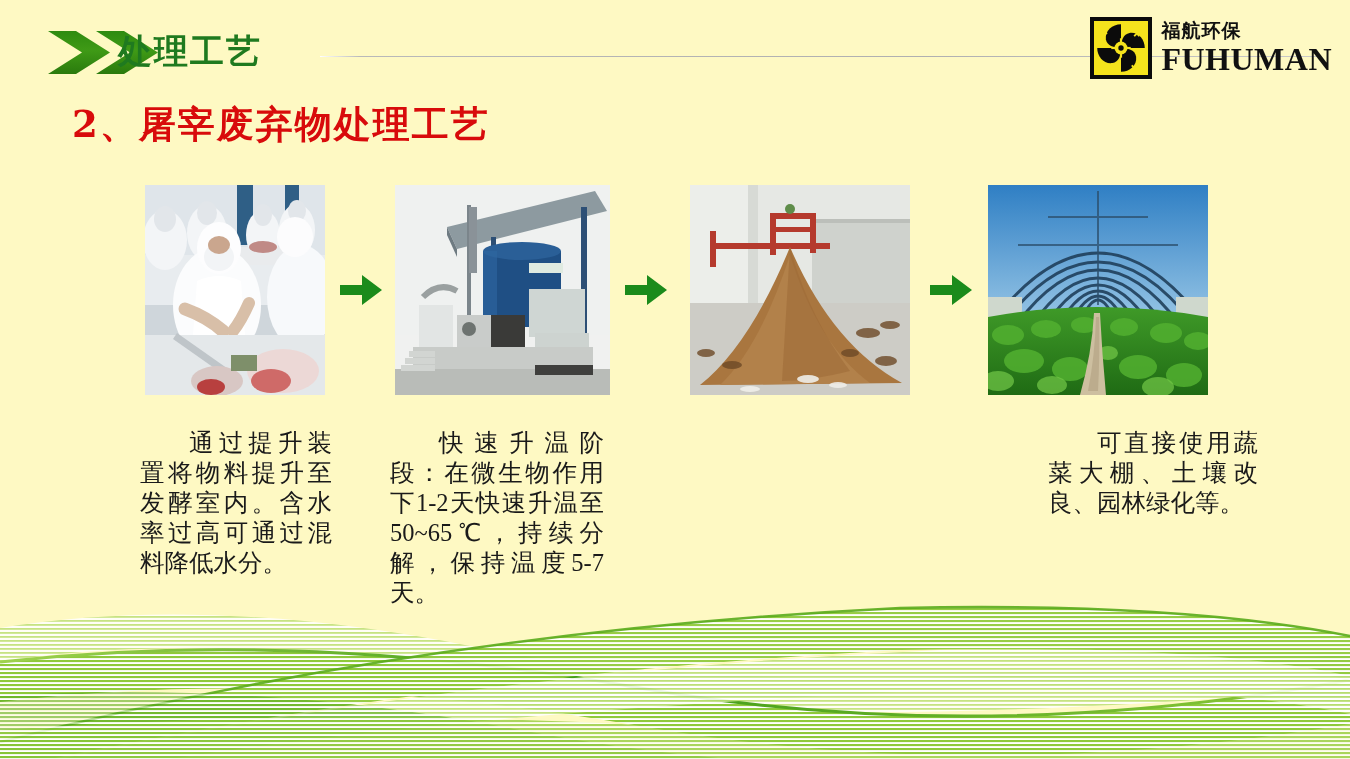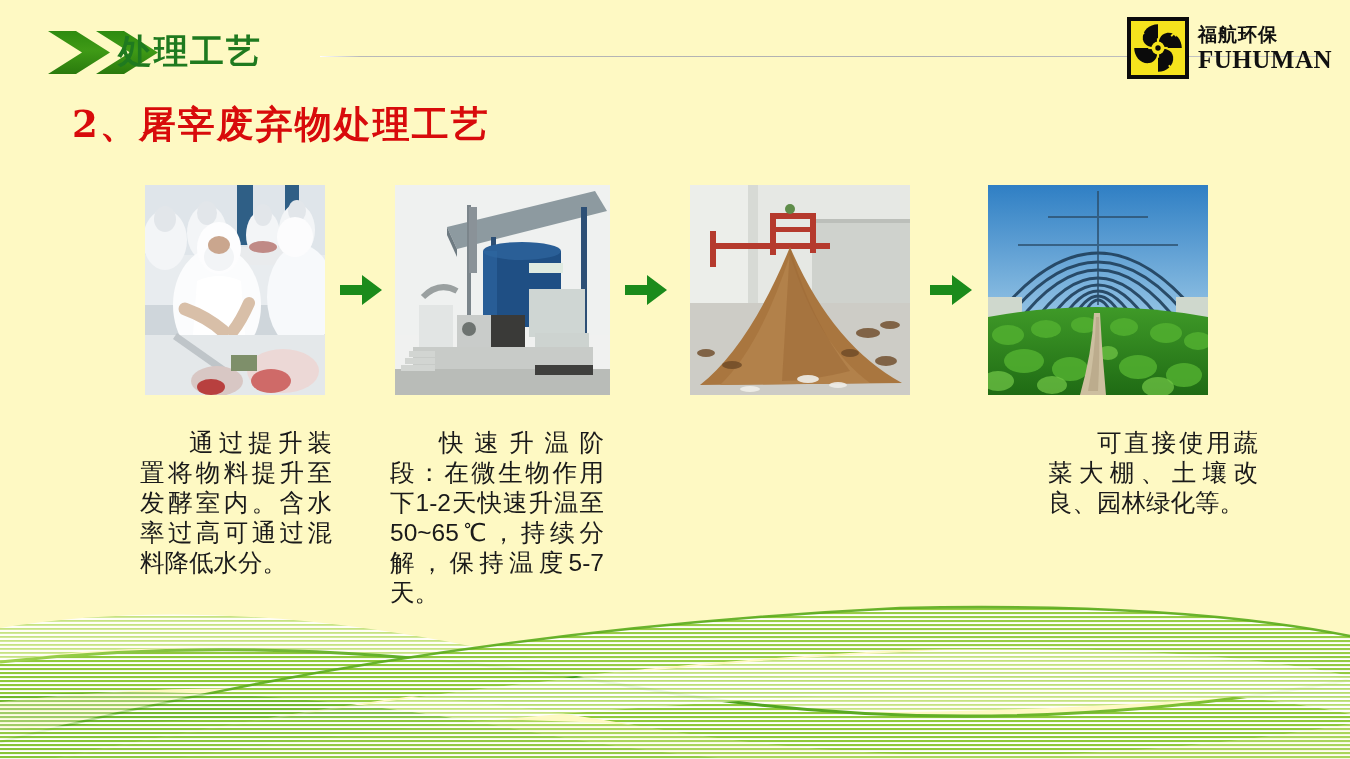--- a/index.html
+++ b/index.html
@@ -78,21 +78,21 @@
   }
   .logo-cn {
     font-family: "DejaVu Sans", "Liberation Sans", sans-serif;
     font-size: 19px;
     font-weight: bold;
     color: #111111;
     letter-spacing: 1px;
   }
   .logo-en {
     font-family: "Liberation Serif", "DejaVu Serif", serif;
-    font-size: 25px;
+    font-size: 32px;
     font-weight: bold;
     color: #111111;
     letter-spacing: 0.5px;
     margin-top: 3px;
   }
 
   
   .slide-title {
     position: absolute;
     left: 72px;
@@ -125,21 +125,21 @@
     position: absolute;
     top: 88px;
     width: 42px;
     height: 34px;
   }
 
   
   .caption {
     position: absolute;
     top: 428px;
-    font-family: Liberation Sans, sans-serif;
+    font-family: Liberation Serif, serif;
     font-size: 24.5px;
     line-height: 30px;
     color: #1a1a1a;
     text-indent: 2em;
     text-align: justify;
   }
 
   
   .wave {
     position: absolute;

